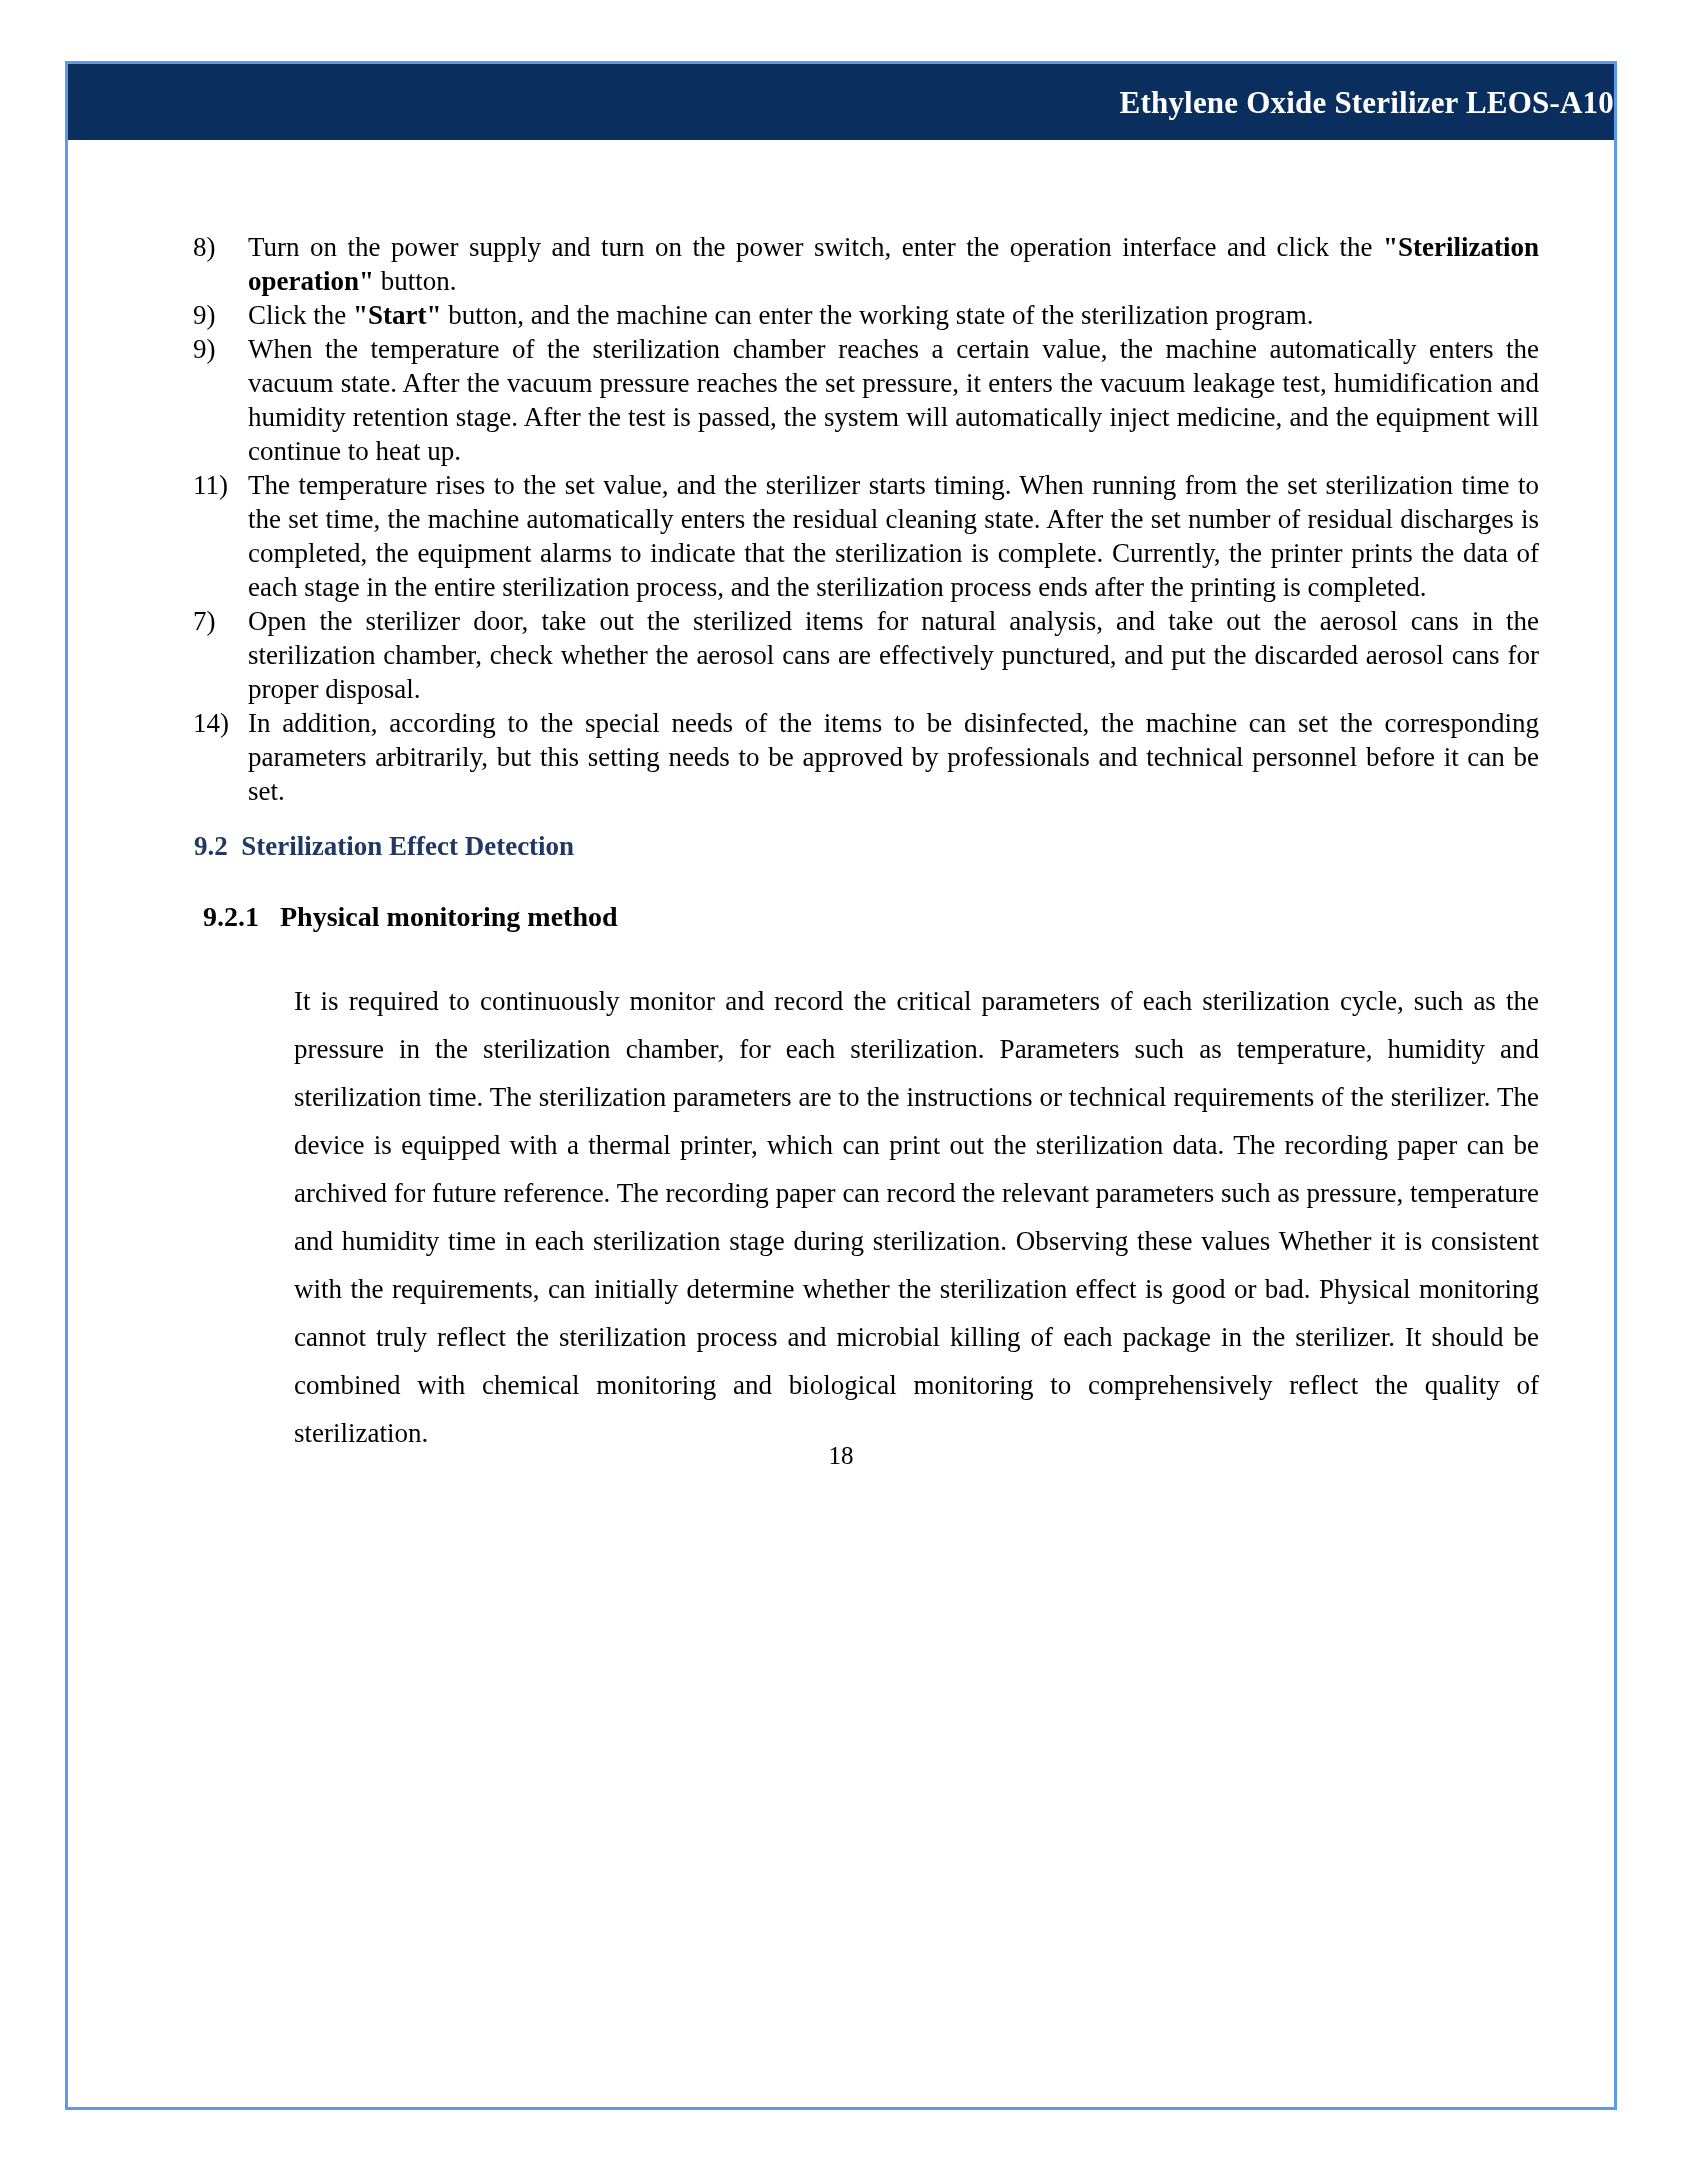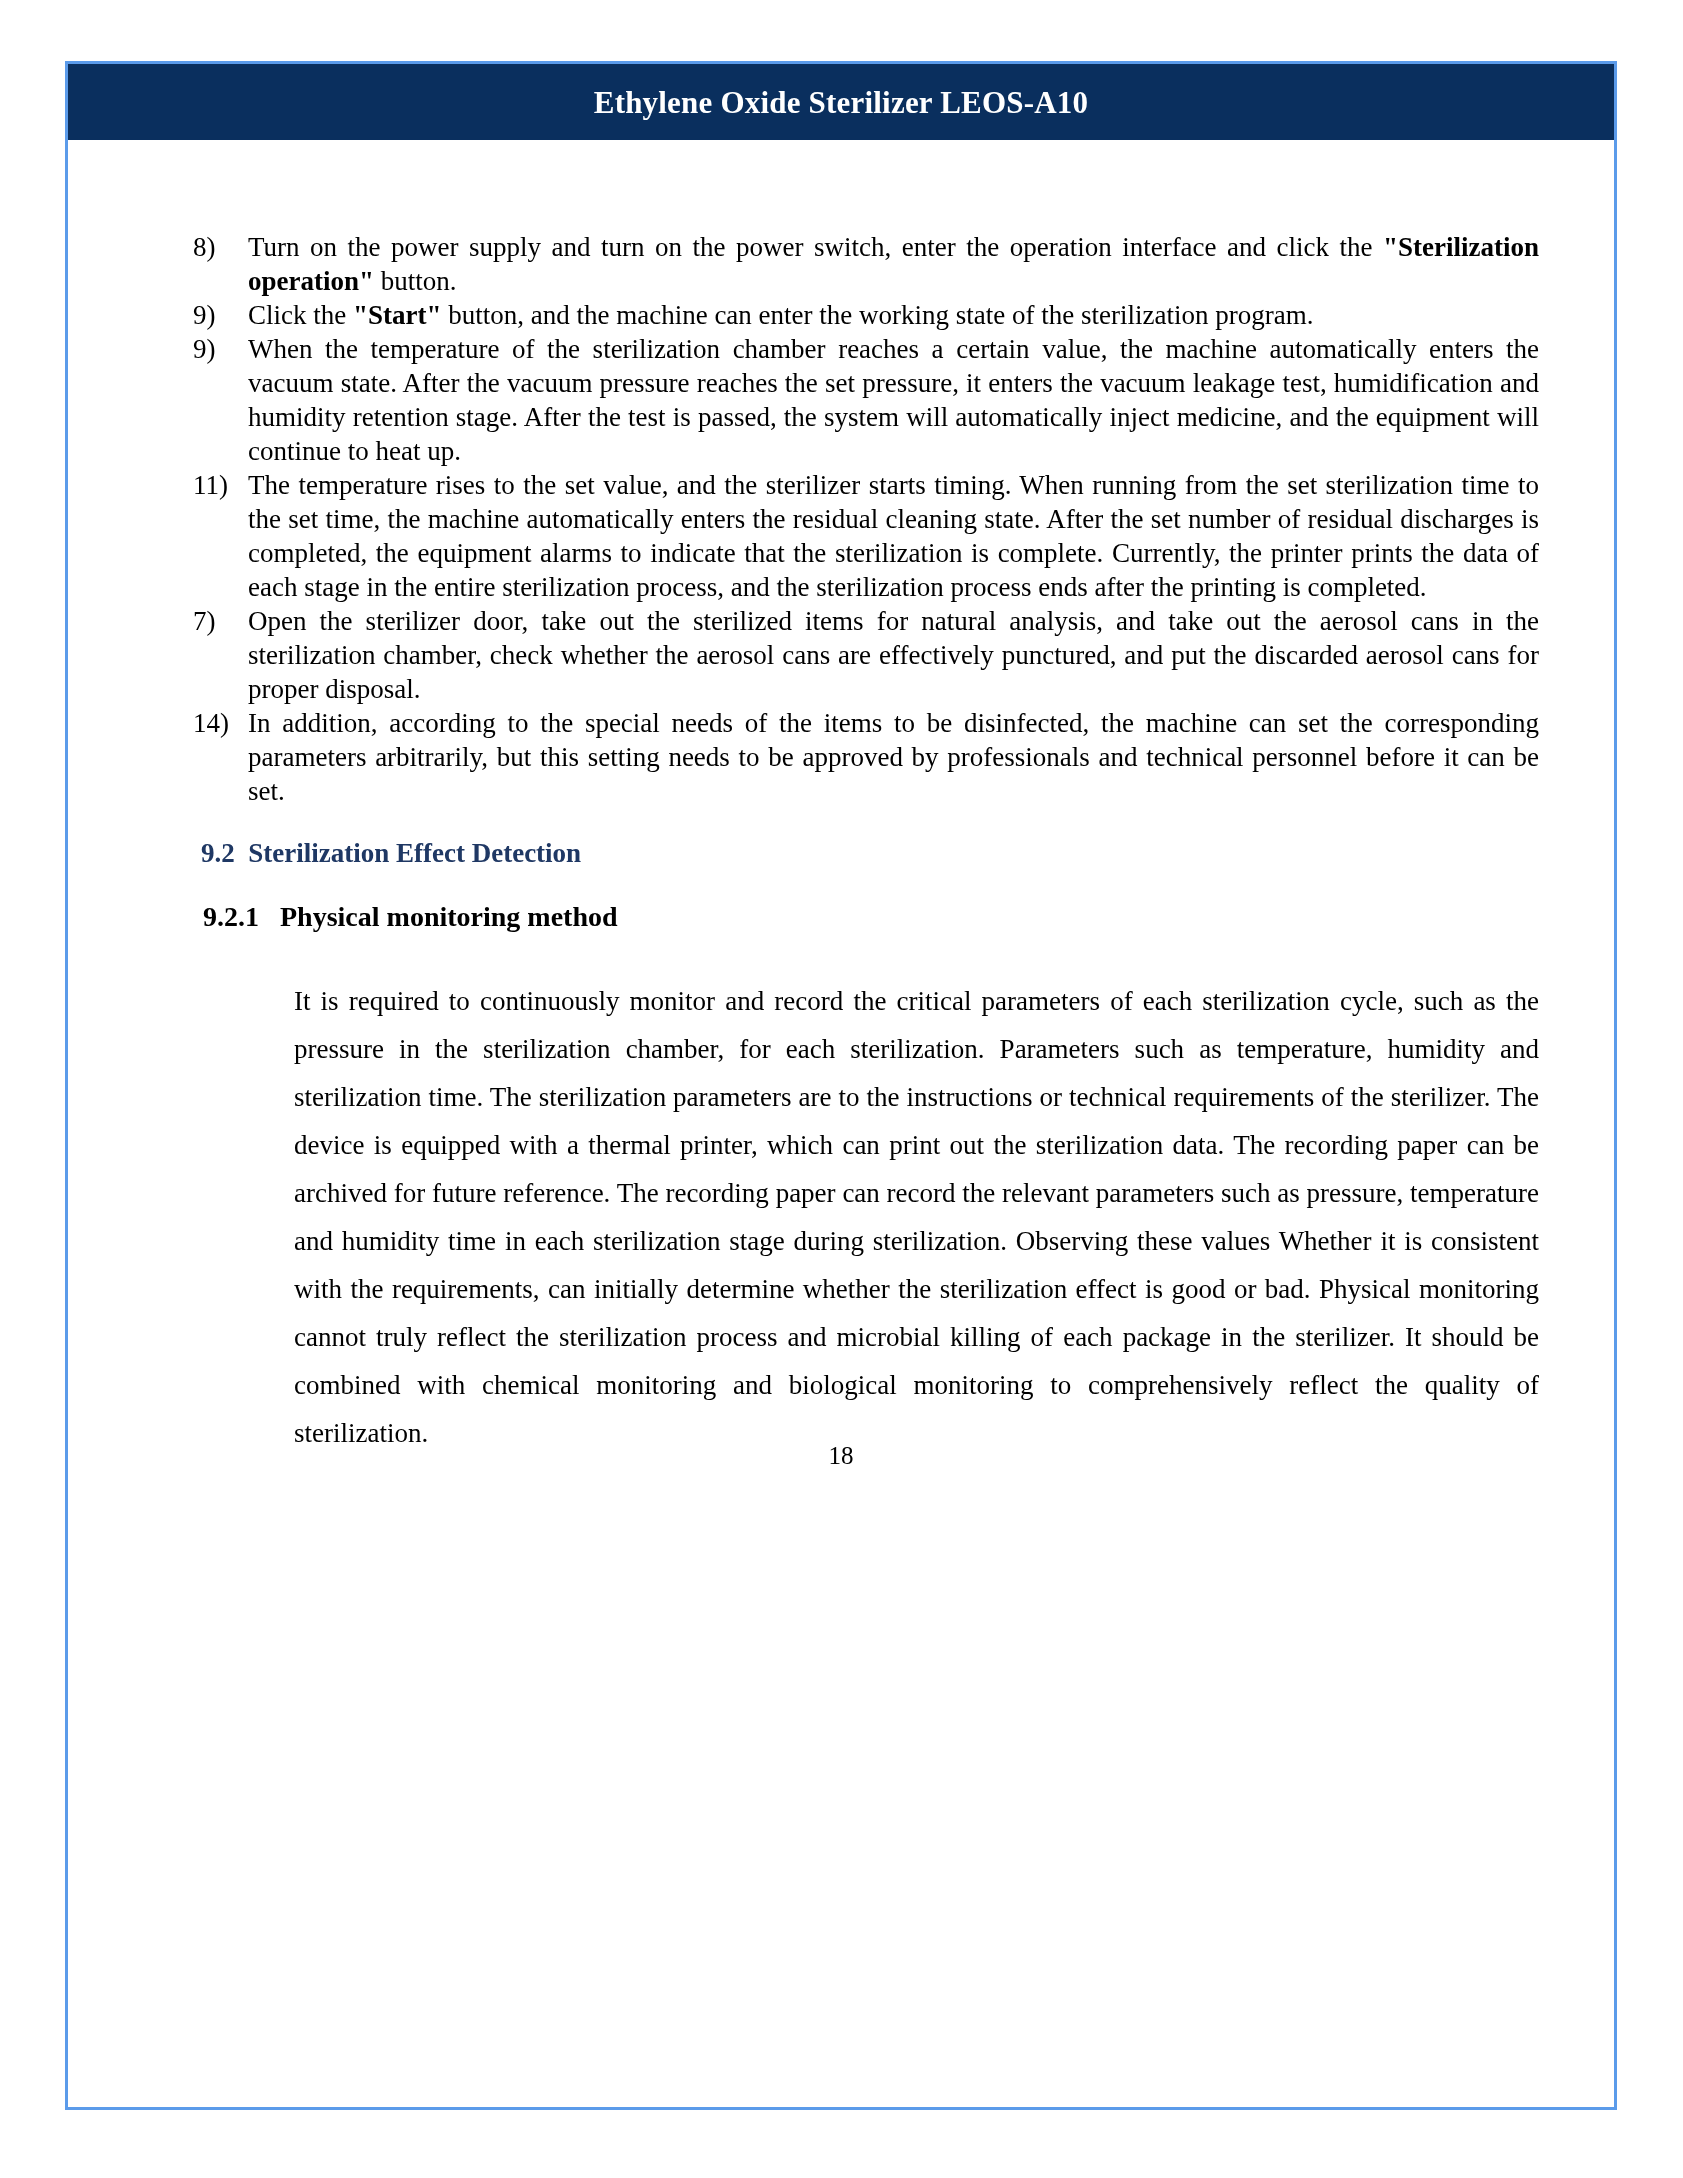--- a/index.html
+++ b/index.html
@@ -32,21 +32,21 @@
   
   .header-banner {
     position: absolute;
     left: 68px;
     top: 64px;
     width: 1546px;
     height: 76px;
     background: #0a2f5e;
     display: flex;
     align-items: center;
-    justify-content: center;
+    justify-content: flex-end;
     box-sizing: border-box;
   }
   .header-title {
     color: #ffffff;
     font-size: 31px;
     font-weight: bold;
     letter-spacing: 0.2px;
     text-align: center;
     line-height: 1;
     font-family: "Liberation Serif", "DejaVu Serif", serif;
@@ -96,21 +96,21 @@
   .li:last-child .li-body { }
 
   b.em {
     font-weight: bold;
   }
 
   
   h2.sec {
     position: absolute;
     left: 125px;
-    margin: 8px;
+    margin: 1px;
     padding: 0;
     color: #1f3864;
     font-size: 27px;
     font-weight: bold;
     font-family: "Liberation Serif", "DejaVu Serif", serif;
     white-space: pre;
   }
   h3.subsec {
     position: absolute;
     left: 135px;

